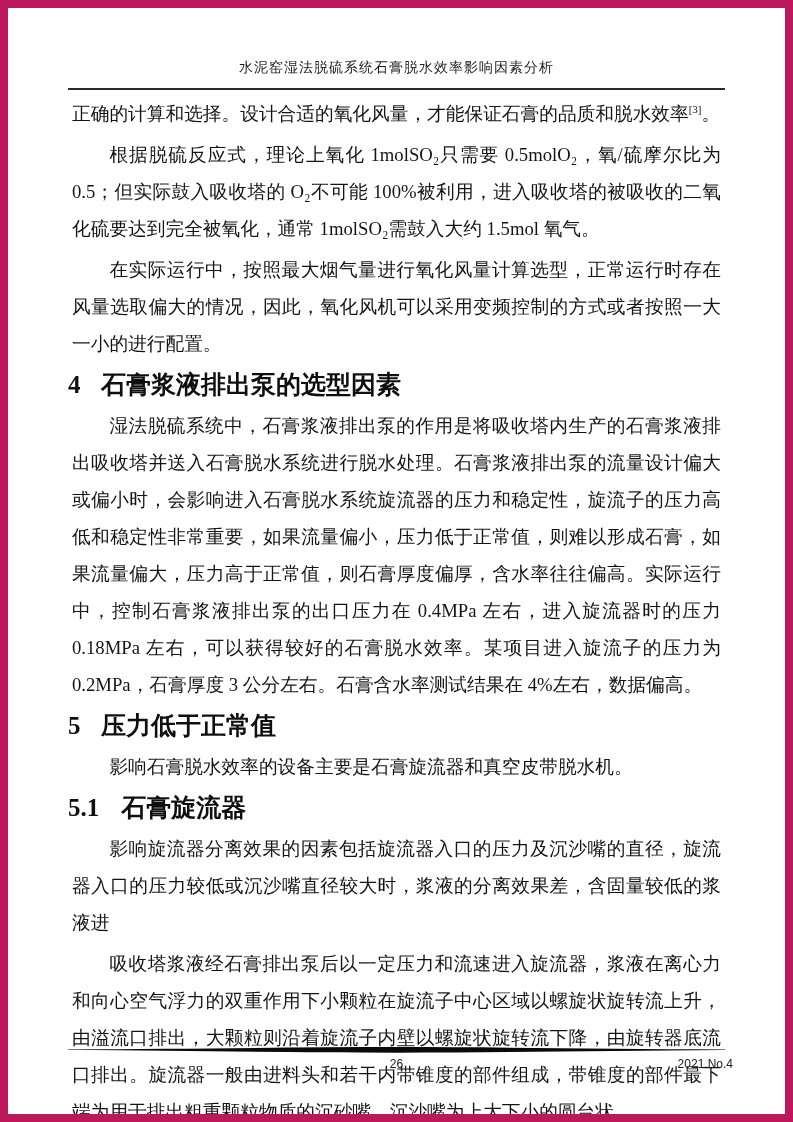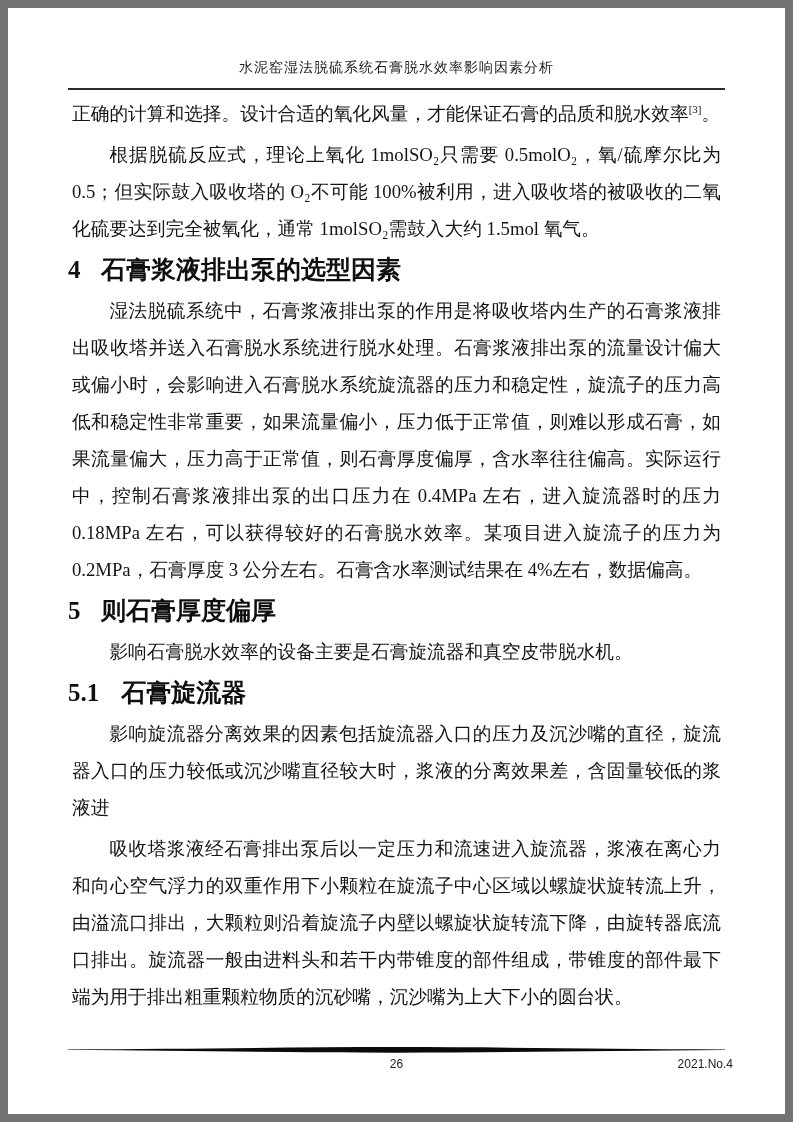--- a/index.html
+++ b/index.html
@@ -5,21 +5,21 @@
   html, body { margin: 0; padding: 0; }
   body {
     width: 793px; height: 1122px;
     font-family: "Liberation Serif", "DejaVu Serif", serif;
     background: #efefef;
     position: relative;
     overflow: hidden;
   }
   .canvas {
     position: absolute; inset: 0;
-    background: #737373;
+    background: #be185d;
   }
   .page {
     position: absolute;
     left: 8px; top: 8px; right: 8px; bottom: 8px;
     background: #ffffff;
     overflow: hidden;
   }
   .content {
     position: absolute;
     left: 60px; right: 60px; top: 0;
@@ -111,26 +111,27 @@
         <div class="running-title">水泥窑湿法脱硫系统石膏脱水效率影响因素分析</div>
       </div>
       <div class="header-rule"></div>
 
       <main class="body">
 
         <p class="para noindent"><span>正确的计算和选择。设计合适的氧化风量，才能保证石膏的品质和脱水效率</span><sup class="ref">[3]</sup><span>。</span></p>
 
         <p class="para">根据脱硫反应式，理论上氧化 1molSO₂只需要 0.5molO₂，氧/硫摩尔比为 0.5；但实际鼓入吸收塔的 O₂不可能 100%被利用，进入吸收塔的被吸收的二氧化硫要达到完全被氧化，通常 1molSO₂需鼓入大约 1.5mol 氧气。</p>
 
+        <p class="para">在实际运行中，按照最大烟气量进行氧化风量计算选型，正常运行时存在风量选取偏大的情况，因此，氧化风机可以采用变频控制的方式或者按照一大一小的进行配置。</p>
 
         <h2><span class="num">4</span><span>石膏浆液排出泵的选型因素</span></h2>
 
         <p class="para">湿法脱硫系统中，石膏浆液排出泵的作用是将吸收塔内生产的石膏浆液排出吸收塔并送入石膏脱水系统进行脱水处理。石膏浆液排出泵的流量设计偏大或偏小时，会影响进入石膏脱水系统旋流器的压力和稳定性，旋流子的压力高低和稳定性非常重要，如果流量偏小，压力低于正常值，则难以形成石膏，如果流量偏大，压力高于正常值，则石膏厚度偏厚，含水率往往偏高。实际运行中，控制石膏浆液排出泵的出口压力在 0.4MPa 左右，进入旋流器时的压力 0.18MPa 左右，可以获得较好的石膏脱水效率。某项目进入旋流子的压力为 0.2MPa，石膏厚度 3 公分左右。石膏含水率测试结果在 4%左右，数据偏高。</p>
 
-        <h2><span class="num">5</span><span>则石膏厚度偏厚</span></h2>
+        <h2><span class="num">5</span><span>压力低于正常值</span></h2>
 
         <p class="para">影响石膏脱水效率的设备主要是石膏旋流器和真空皮带脱水机。</p>
 
         <h3><span class="num">5.1</span><span>石膏旋流器</span></h3>
 
         <p class="para">影响旋流器分离效果的因素包括旋流器入口的压力及沉沙嘴的直径，旋流器入口的压力较低或沉沙嘴直径较大时，浆液的分离效果差，含固量较低的浆液进</p>
 
         <p class="para">吸收塔浆液经石膏排出泵后以一定压力和流速进入旋流器，浆液在离心力和向心空气浮力的双重作用下小颗粒在旋流子中心区域以螺旋状旋转流上升，由溢流口排出，大颗粒则沿着旋流子内壁以螺旋状旋转流下降，由旋转器底流口排出。旋流器一般由进料头和若干内带锥度的部件组成，带锥度的部件最下端为用于排出粗重颗粒物质的沉砂嘴，沉沙嘴为上大下小的圆台状。</p>
 
       </main>

